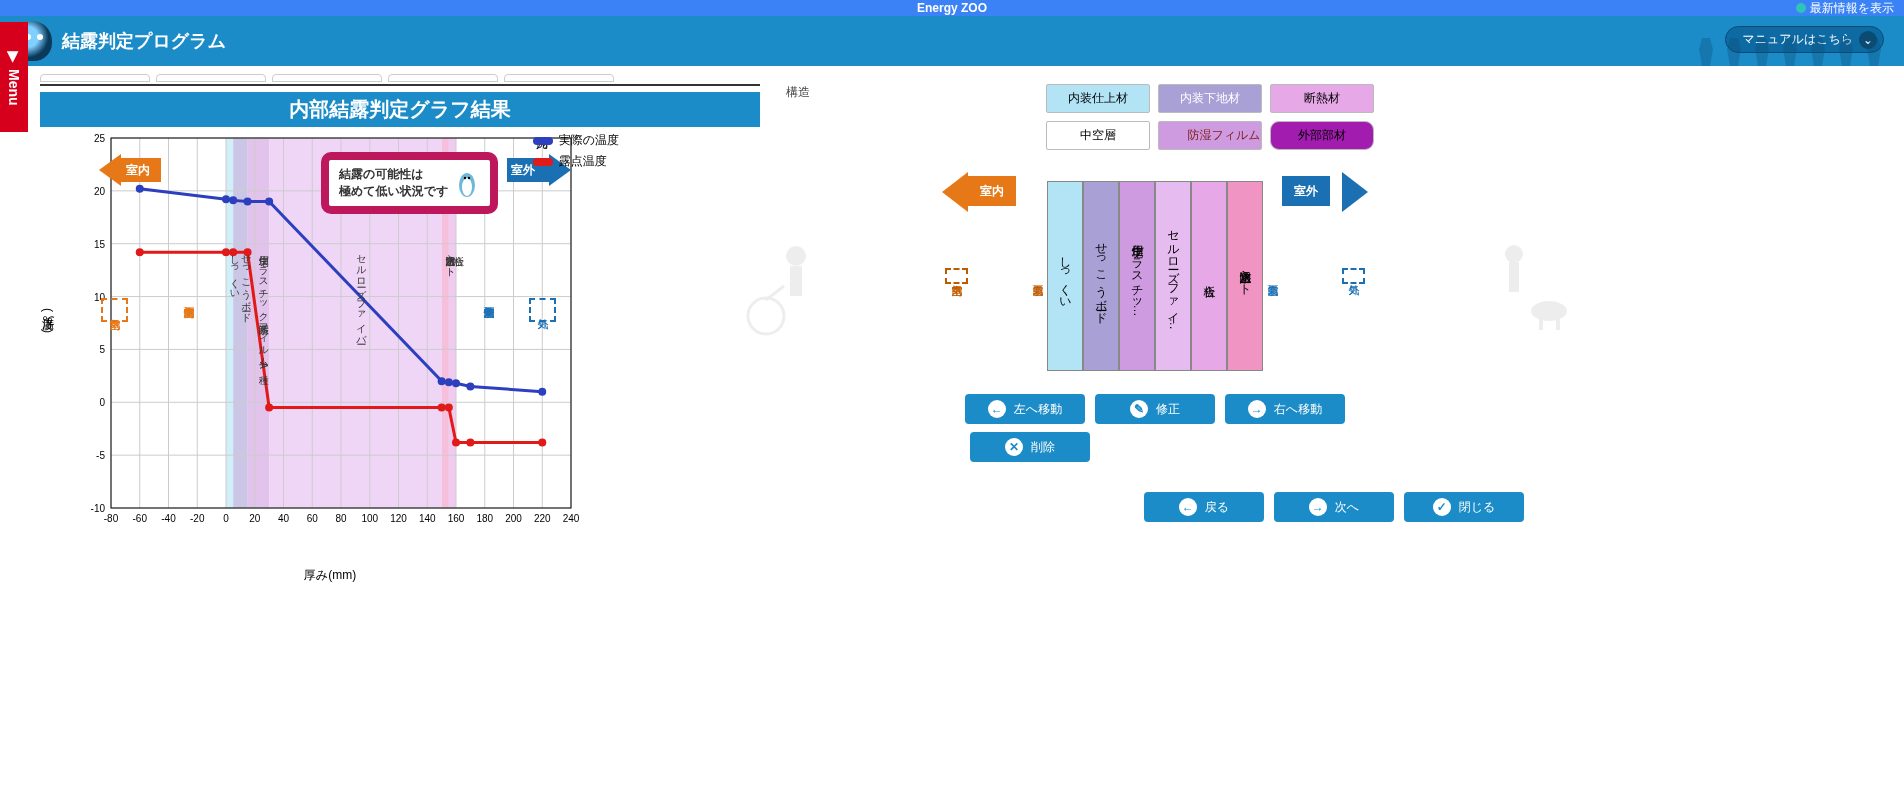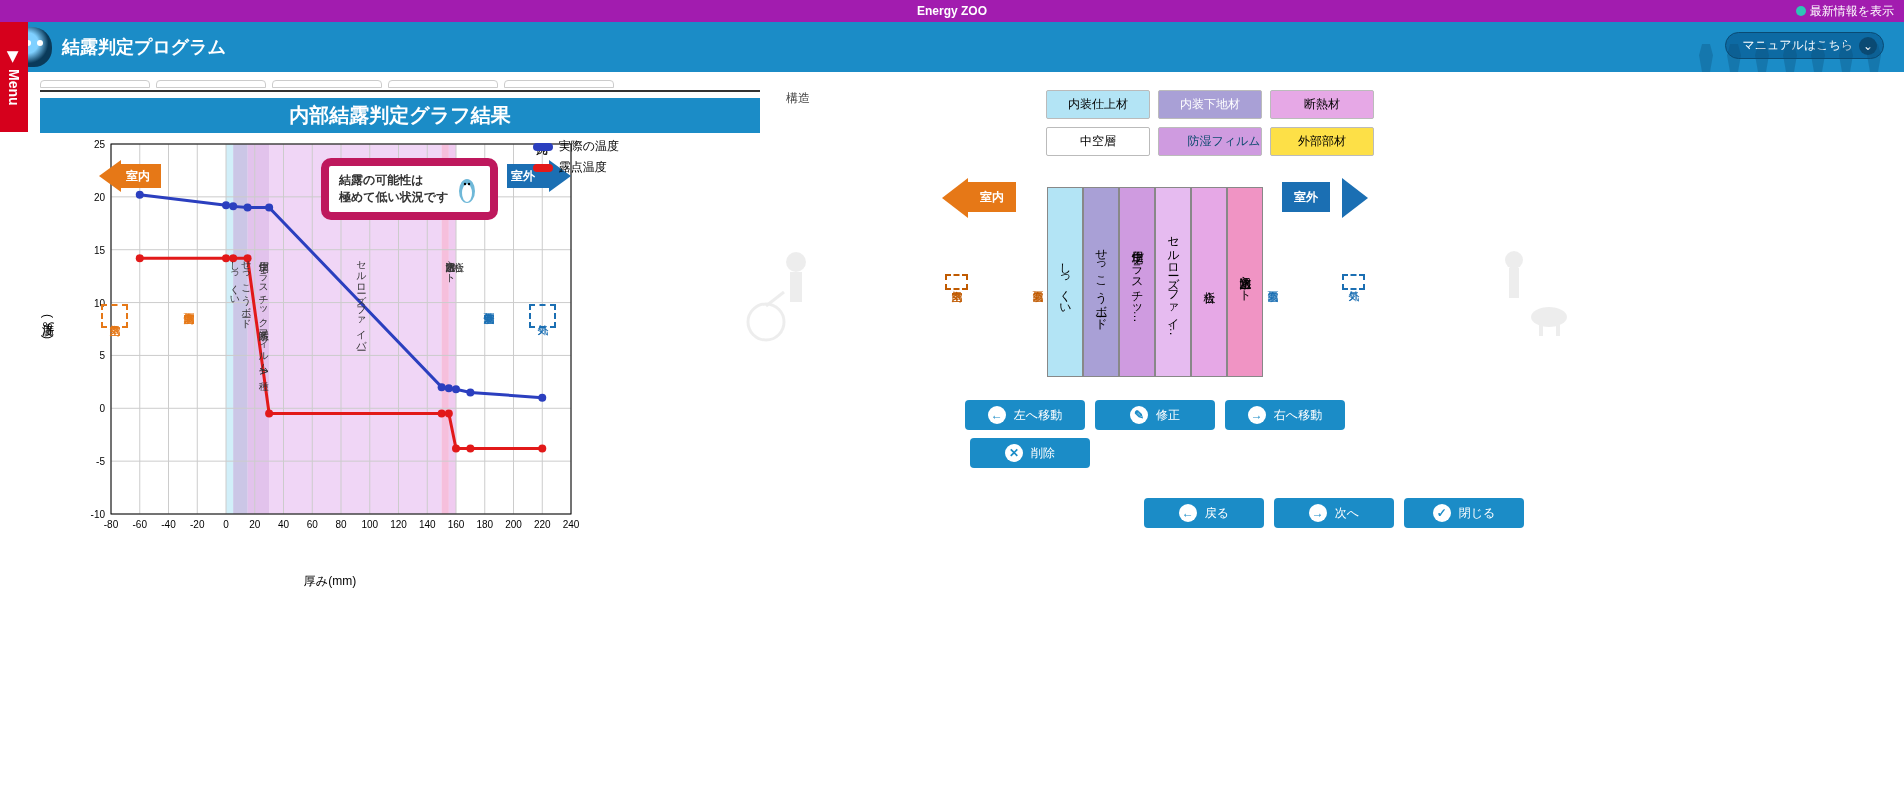--- a/index.html
+++ b/index.html
@@ -1,17 +1,17 @@
 <!DOCTYPE html>
 <html><head>
 <meta charset="utf-8">
 <style>
 * { box-sizing: border-box; margin: 0; padding: 0; }
 body { font-family: "Meiryo", "Hiragino Kaku Gothic Pro", sans-serif; font-size: 12px; background: #fff; width: 1904px; height: 804px; overflow: hidden; position: relative; }
-.topbar { background: #a21caf; color: #fff; height: 22px; display: flex; align-items: center; position: relative; }
+.topbar { background: #3b82f6; color: #fff; height: 16px; display: flex; align-items: center; position: relative; }
 .topbar-title { position: absolute; left: 50%; transform: translateX(-50%); font-weight: bold; }
 .topbar-right { position: absolute; right: 10px; display: flex; align-items: center; gap: 4px; }
 .topbar-dot { width: 10px; height: 10px; background: #2ec4b6; border-radius: 50%; }
 .header { background: #1b8cc7; color: #fff; height: 50px; display: flex; align-items: center; padding: 0 12px; position: relative; }
 .penguin-icon { width: 40px; height: 40px; background: radial-gradient(circle at 40% 40%, #7fd0ff 30%, #0a3a5a 60%); border-radius: 50% 50% 45% 45%; position: relative; margin-right: 10px; }
 .penguin-icon::after { content: ""; position: absolute; left: 32%; top: 32%; width: 6px; height: 6px; background: #fff; border-radius: 50%; box-shadow: 12px 0 0 #fff; }
 .header-title { font-size: 18px; font-weight: bold; }
 .manual-btn { position: absolute; right: 20px; top: 10px; background: #0d6aa3; color: #fff; border: 1px solid #0a4a73; border-radius: 14px; padding: 4px 30px 4px 16px; cursor: pointer; }
 .manual-btn .chev { position: absolute; right: 6px; top: 4px; width: 18px; height: 18px; background: #0a4a73; border-radius: 50%; display: flex; align-items: center; justify-content: center; color: #fff; }
 .penguin-strip { position: absolute; right: 20px; bottom: 0; display: flex; gap: 8px; opacity: .3; }
@@ -45,21 +45,21 @@
 .vtext { writing-mode: vertical-rl; font-size: 11px; }
 .region-box { position: absolute; border: 2px dashed; padding: 10px 4px; writing-mode: vertical-rl; font-size: 11px; }
 .panel-row { display: flex; align-items: center; margin-bottom: 10px; }
 .panel-label { width: 60px; color: #444; font-size: 12px; }
 .toggle-group { margin-left: auto; display: flex; }
 .toggle-btn { border: 1px solid #0b5a8a; padding: 5px 14px; background: #fff; color: #0b5a8a; cursor: pointer; }
 .toggle-btn.active { background: #0b5a8a; color: #fff; }
 .category-row { display: flex; gap: 8px; margin-left: 200px; margin-bottom: 8px; }
 .cat-chip { border: 1px solid #bbb; padding: 5px 0; width: 104px; text-align: center; cursor: pointer; border-radius: 2px; font-size: 12px; }
 .c1 { background: #b3e4f5; } .c2 { background: #a9a0d6; color: #fff; } .c3 { background: #e6a8e6; }
-.c4 { background: #fff; } .c5 { background: #cf9be0; color: #0c4a6e; padding-left: 28px; } .c6 { background: #fde047; }
+.c4 { background: #fff; } .c5 { background: #cf9be0; color: #7f1d1d; padding-left: 28px; } .c6 { background: #a21caf; border-radius: 9px; }
 .structure { display: flex; align-items: center; justify-content: center; gap: 0; margin: 18px 0; position: relative; height: 200px; }
 .struct-arrow-l { position: relative; width: 60px; }
 .struct-arrow-l .sh { width: 0; height: 0; border-top: 20px solid transparent; border-bottom: 20px solid transparent; border-right: 26px solid #e67817; position: absolute; left: -26px; top: -4px;}
 .struct-arrow-l .bd { width: 48px; height: 30px; background: #e67817; color: #fff; display: flex; align-items: center; justify-content: center; font-weight: bold; }
 .struct-arrow-r .sh { width: 0; height: 0; border-top: 20px solid transparent; border-bottom: 20px solid transparent; border-left: 26px solid #1b6fb3; position: absolute; right: -26px; top: -4px; }
 .struct-arrow-r { position: relative; width: 60px; }
 .struct-arrow-r .bd { width: 48px; height: 30px; background: #1b6fb3; color: #fff; display: flex; align-items: center; justify-content: center; font-weight: bold; }
 .layer-box { height: 190px; border: 1px solid #888; writing-mode: vertical-rl; display: flex; align-items: center; justify-content: center; font-size: 12px; padding: 8px 0; }
 .action-row { display: flex; gap: 10px; justify-content: center; margin-bottom: 8px; }
 .action-row2 { display: flex; gap: 10px; justify-content: center; padding-left: 0; margin-bottom: 8px; }

